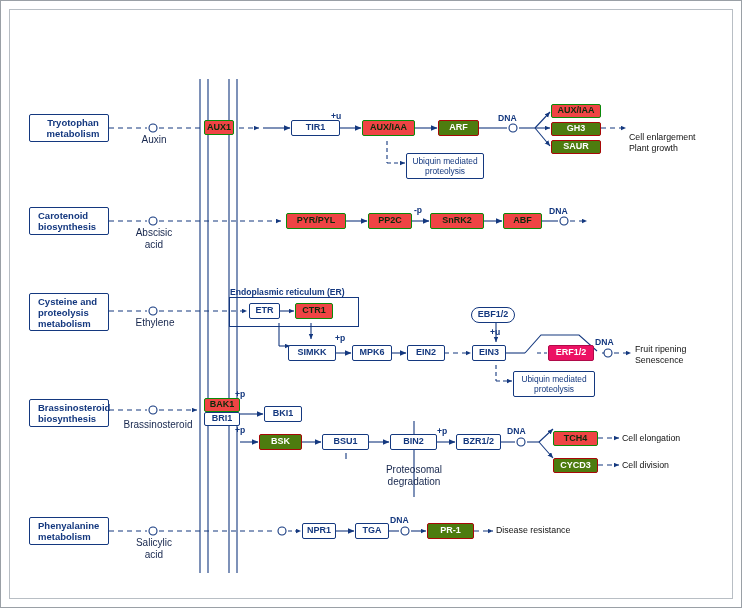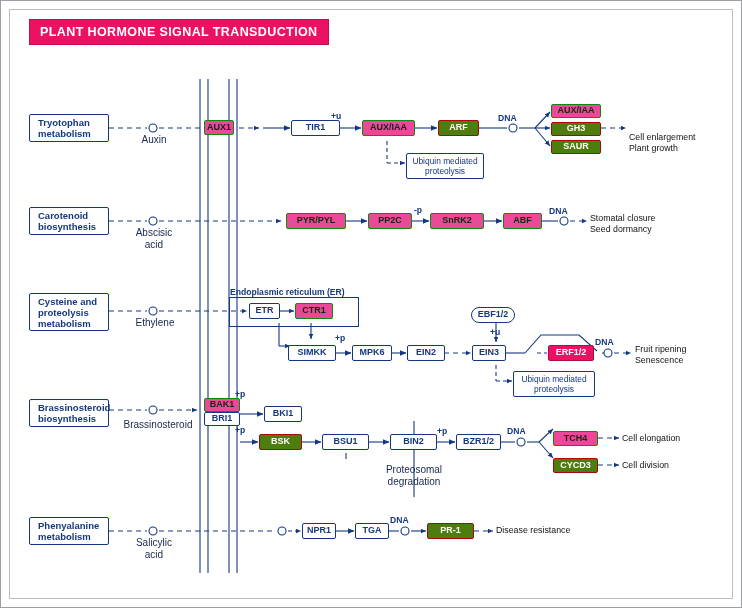--- a/index.html
+++ b/index.html
@@ -2,39 +2,38 @@
 <html><head>
 <meta charset="utf-8">
 <style>
   html,body{margin:0;padding:0;background:#fff;}
   body{font-family:"Liberation Sans", sans-serif;}
   #page{position:relative;width:742px;height:608px;background:#ffffff;border:1px solid #9aa0a6;box-sizing:border-box;overflow:hidden;}
   .frame{position:absolute;left:8px;top:8px;width:724px;height:590px;border:1px solid #b8bec4;box-sizing:border-box;}
   .title-box{position:absolute;left:28px;top:18px;background:#ec1163;color:#ffffff;font-weight:bold;font-size:12.5px;letter-spacing:.4px;padding:5px 10px 5px 10px;border:1px solid #c40b4f;}
   
   .node{position:absolute;box-sizing:border-box;font-size:9px;text-align:center;display:flex;align-items:center;justify-content:center;line-height:1.05;}
-  .ngreen{background:#ec4899;border:1px solid #0a8a0a;color:#0b2b0b;font-weight:bold;border-radius:2px;}
+  .ngreen{background:#ef4444;border:1px solid #0a8a0a;color:#0b2b0b;font-weight:bold;border-radius:2px;}
   .nred{background:#4d7c0f;border:1px solid #a80808;color:#ffffff;font-weight:bold;border-radius:2px;}
   .npink{background:#ec1163;border:1px solid #b00a49;color:#ffffff;font-weight:bold;border-radius:2px;}
   .nwhite{background:#ffffff;border:1px solid #14387f;color:#14387f;font-weight:bold;border-radius:2px;}
   .grp{position:absolute;border:1px solid #14387f;background:#ffffff;color:#14387f;font-weight:bold;font-size:9.5px;box-sizing:border-box;display:flex;align-items:center;padding-left:8px;border-radius:2px;}
   .lbl{position:absolute;font-size:10px;color:#16264d;text-align:center;line-height:1.2;}
   .lbl-b{position:absolute;font-size:8.6px;color:#14387f;font-weight:bold;line-height:1.2;}
   .lbl-dark{position:absolute;font-size:8.8px;color:#111111;line-height:1.25;}
   .er-box{position:absolute;border:1px solid #14387f;box-sizing:border-box;background:transparent;}
   .ubx{position:absolute;border:1px solid #14387f;background:#ffffff;color:#14387f;font-size:8.4px;text-align:center;line-height:1.25;display:flex;align-items:center;justify-content:center;box-sizing:border-box;border-radius:2px;}
   svg.layer{position:absolute;left:0;top:0;width:742px;height:608px;pointer-events:none;}
 </style>
 </head>
 <body>
 
 <div id="page">
   <div class="frame"></div>
 
-  <div class="title-box">PLANT HORMONE SIGNAL TRANSDUCTION</div>
 
   <svg class="layer">
     <defs>
       <marker id="arrB" markerWidth="7" markerHeight="7" refX="5.6" refY="2.6" orient="auto">
         <path d="M0,0 L6,2.6 L0,5.2 z" fill="#14387f"></path>
       </marker>
       <marker id="arrBs" markerWidth="6" markerHeight="6" refX="5" refY="2.2" orient="auto">
         <path d="M0,0 L5,2.2 L0,4.4 z" fill="#14387f"></path>
       </marker>
     </defs>
@@ -124,21 +123,21 @@
       <circle cx="281" cy="530" r="4" fill="#ffffff"></circle>
       <line x1="287" y1="530" x2="300" y2="530" stroke-dasharray="4,3" marker-end="url(#arrBs)"></line>
       <line x1="335" y1="530" x2="353" y2="530" marker-end="url(#arrB)"></line>
       <line x1="388" y1="530" x2="398" y2="530"></line>
       <circle cx="404" cy="530" r="4" fill="#ffffff"></circle>
       <line x1="410" y1="530" x2="425" y2="530" marker-end="url(#arrBs)"></line>
       <line x1="473" y1="530" x2="492" y2="530" stroke-dasharray="5,4" marker-end="url(#arrBs)"></line>
     </g>
   </svg>
 
-  <div class="grp" style="left:28px;top:113px;width:80px;height:28px;flex-direction:column;align-items:flex-start;justify-content:center;">
+  <div class="grp" style="left:28px;top:113px;width:80px;height:28px;flex-direction:column;align-items:center;justify-content:center;">
     <span>Tryotophan</span>
     <span>metabolism</span>
   </div>
   <div class="lbl" style="left:130px;top:133px;width:46px;">Auxin</div>
 
   <div class="node ngreen" style="left:203px;top:119px;width:30px;height:15px;">AUX1</div>
   <div class="node nwhite" style="left:290px;top:119px;width:49px;height:16px;">TIR1</div>
   <div class="lbl-b" style="left:330px;top:110px;">+u</div>
   <div class="node ngreen" style="left:361px;top:119px;width:53px;height:16px;">AUX/IAA</div>
   <div class="node nred" style="left:437px;top:119px;width:41px;height:16px;">ARF</div>
@@ -167,24 +166,20 @@
     <div>acid</div>
   </div>
 
   <div class="node ngreen" style="left:285px;top:212px;width:60px;height:16px;">PYR/PYL</div>
   <div class="node ngreen" style="left:367px;top:212px;width:44px;height:16px;">PP2C</div>
   <div class="lbl-b" style="left:413px;top:204px;">-p</div>
   <div class="node ngreen" style="left:429px;top:212px;width:54px;height:16px;">SnRK2</div>
   <div class="node ngreen" style="left:502px;top:212px;width:39px;height:16px;">ABF</div>
   <div class="lbl-b" style="left:548px;top:205px;">DNA</div>
 
-  <div class="lbl-dark" style="left:589px;top:212px;width:110px;">
-    <div>Stomatal closure</div>
-    <div>Seed dormancy</div>
-  </div>
 
   <div class="grp" style="left:28px;top:292px;width:80px;height:38px;flex-direction:column;align-items:flex-start;justify-content:center;">
     <span>Cysteine and</span>
     <span>proteolysis</span>
     <span>metabolism</span>
   </div>
   <div class="lbl" style="left:128px;top:316px;width:52px;">Ethylene</div>
 
   <div class="er-box" style="left:228px;top:296px;width:130px;height:30px;"></div>
   <div class="lbl-b" style="left:229px;top:286px;">Endoplasmic reticulum (ER)</div>

